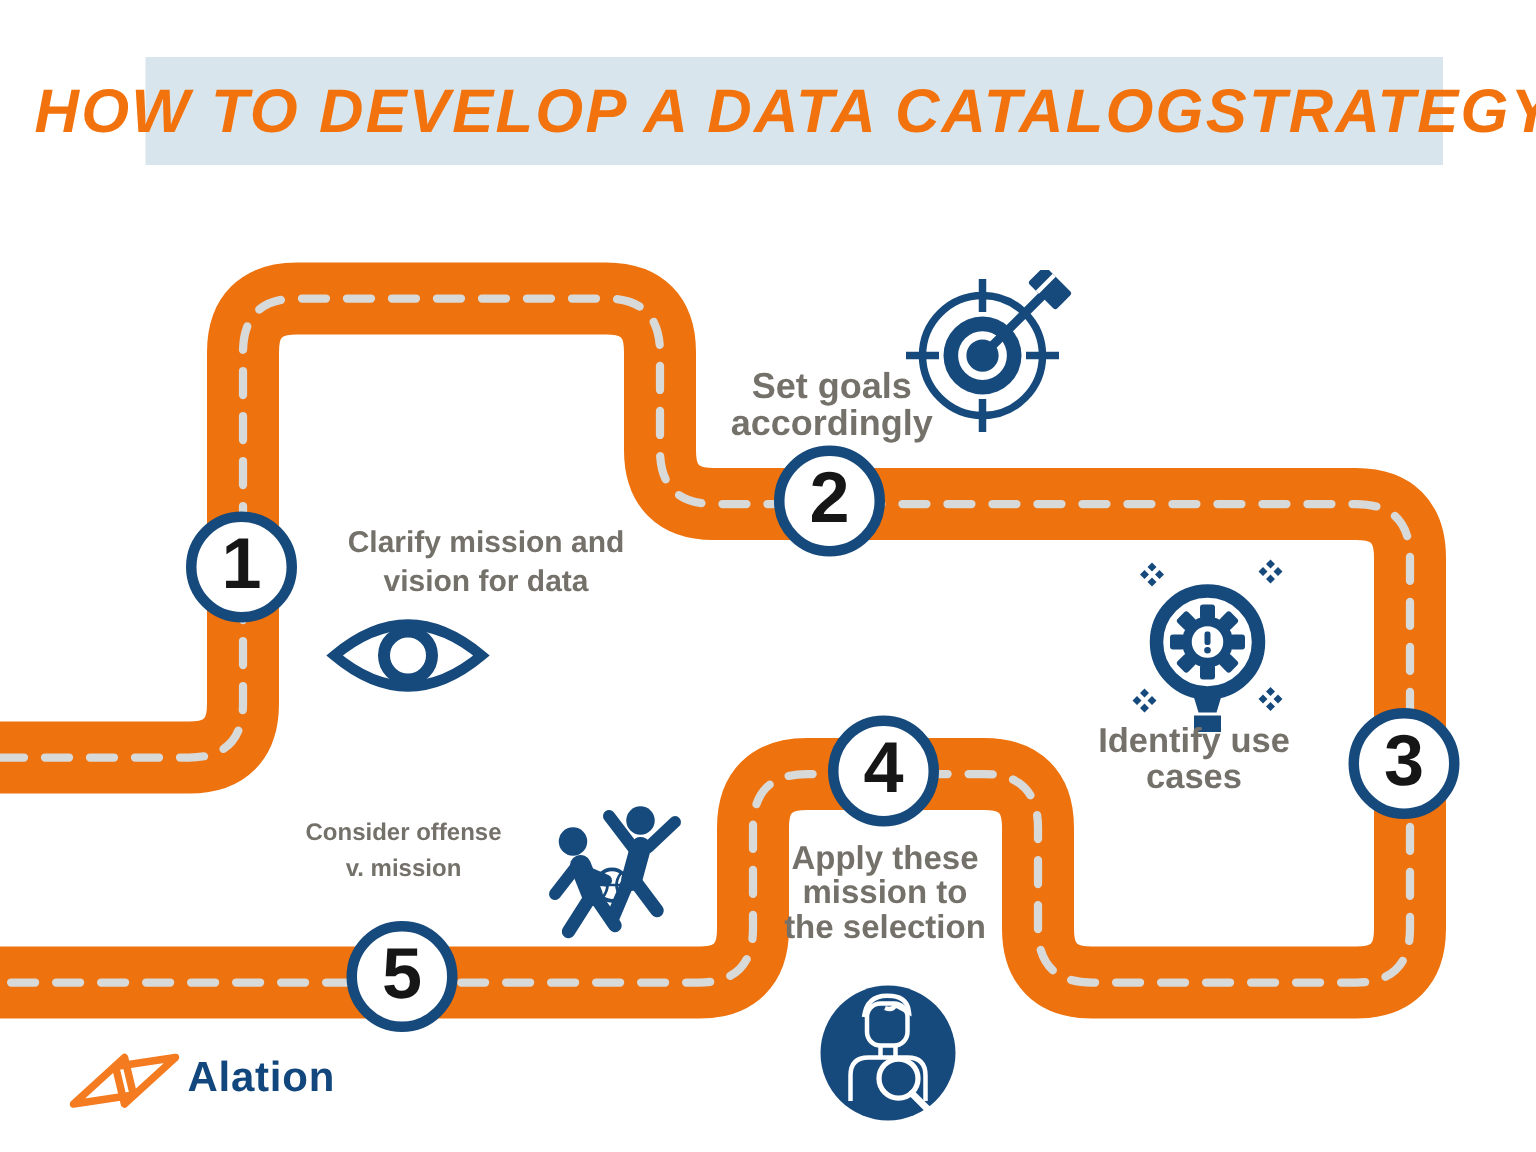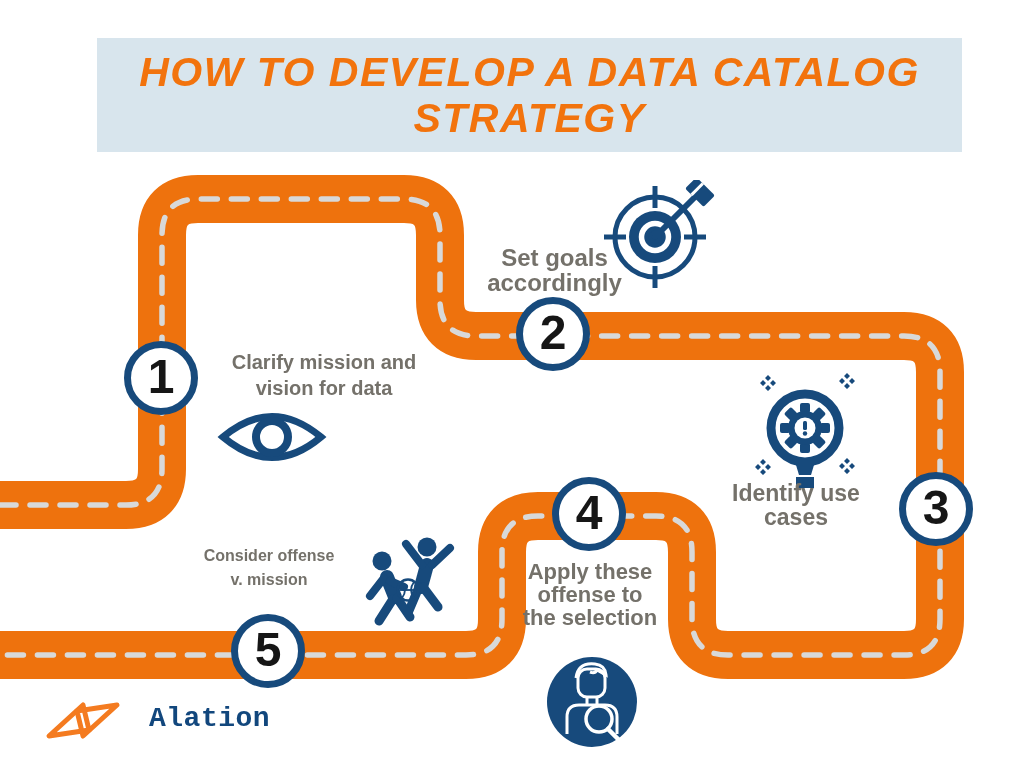--- a/index.html
+++ b/index.html
@@ -1,23 +1,23 @@
 <!DOCTYPE html>
 <html style="--road_orange: #EE720D; --title_text: #F2730D; --title_bg: #D8E5ED; --navy: #174A7C; --label_gray: #74716A; --dash_gray: #D8D9D9; --logo_orange: #F47B20; --logo_navy: #12477D;"><head>
 <meta charset="utf-8">
 <style>
   html,body{margin:0;padding:0;background:#ffffff;}
   .canvas{
     position:relative;width:1024px;height:768px;overflow:hidden;background:#ffffff;
     font-family:"Liberation Sans", sans-serif;
   }
   .title-bar{
-    position:absolute;left:97px;top:38px;width:865px;height:114px;
+    position:absolute;left:97px;top:38px;width:865px;height:72px;
     background:var(--title_bg);
-    display:flex;flex-direction:column;align-items:center;justify-content:center;
+    display:flex;flex-direction:row;align-items:center;justify-content:center;
     text-align:center;
   }
   .title-line{
     color:var(--title_text);
     font-size:41px;font-weight:bold;font-style:italic;
     letter-spacing:1.5px;line-height:46px;white-space:nowrap;
   }
   .road-svg{position:absolute;left:0;top:0;}
   .road-base{fill:none;stroke:var(--road_orange);stroke-width:48;}
   .road-dash{fill:none;stroke:var(--dash_gray);stroke-width:5.5;stroke-dasharray:16 14;stroke-linecap:round;}
@@ -34,21 +34,21 @@
     position:absolute;color:var(--label_gray);font-weight:bold;
   }
   .lbl-center{text-align:center;}
   .lbl-left{text-align:left;}
   .navy-stroke{stroke:var(--navy);fill:none;}
   .navy-fill{fill:var(--navy);}
   .white-stroke{stroke:#ffffff;fill:none;}
   .logo{position:absolute;left:35px;top:696px;display:flex;align-items:center;}
   .logo-text{
     color:var(--logo_navy);font-size:28px;font-weight:600;letter-spacing:0.5px;
-    margin-left:24px;transform:translateY(-2px);font-family:Liberation Mono, monospace;
+    margin-left:0;transform:translateY(-2px);
   }
 </style>
 </head>
 <body>
 
 <div class="canvas">
 
   <svg class="road-svg" width="1024" height="768" viewBox="0 0 1024 768">
     <path class="road-base" d="
       M -30 505 H 126 Q 162 505 162 469
@@ -183,21 +183,21 @@
     <div>Set goals</div>
     <div>accordingly</div>
   </div>
 
   <div class="step-label lbl-center" style="left:698px;top:481px;width:196px;font-size:23px;line-height:24px;">
     <div>Identify use cases</div>
   </div>
 
   <div class="step-label lbl-center" style="left:515px;top:560px;width:150px;font-size:22px;line-height:23px;">
     <div>Apply these</div>
-    <div>offense to</div>
+    <div>mission to</div>
     <div>the selection</div>
   </div>
 
   <div class="step-label lbl-center" style="left:180px;top:544px;width:178px;font-size:16px;line-height:24px;">
     <div>Consider offense</div>
     <div>v. mission</div>
   </div>
 
   <div class="logo">
     <svg width="90" height="48" viewBox="0 0 90 48">

